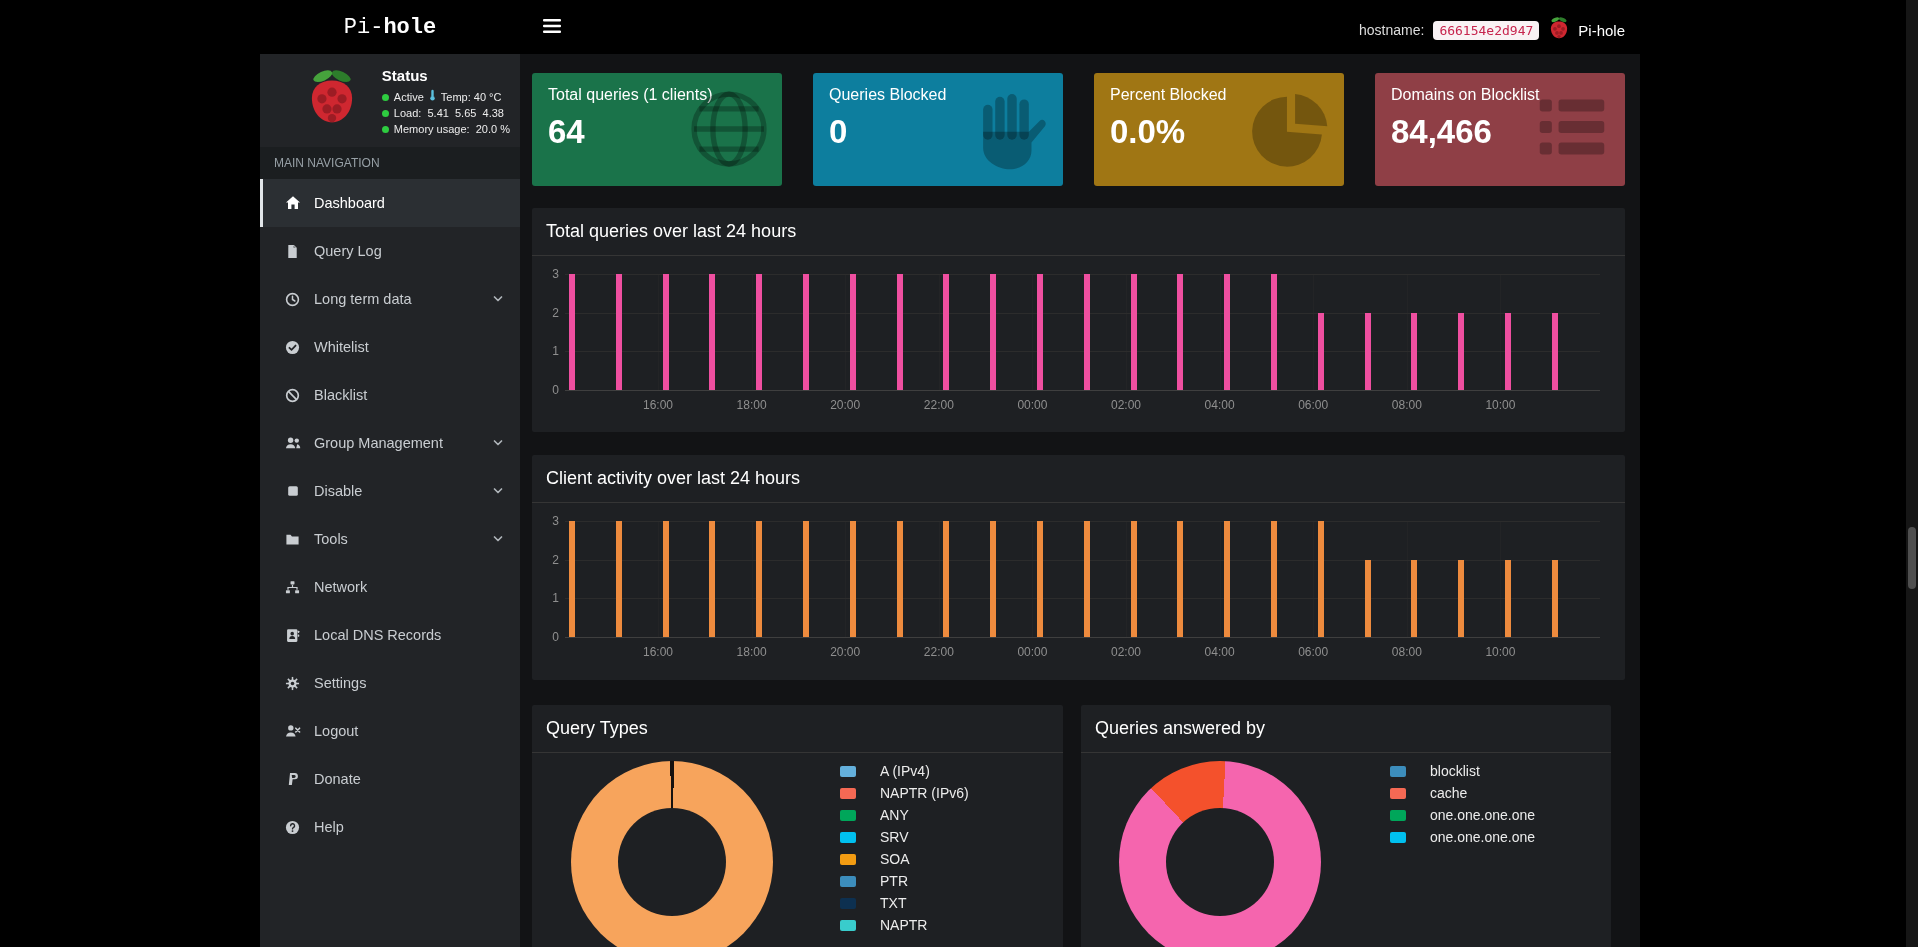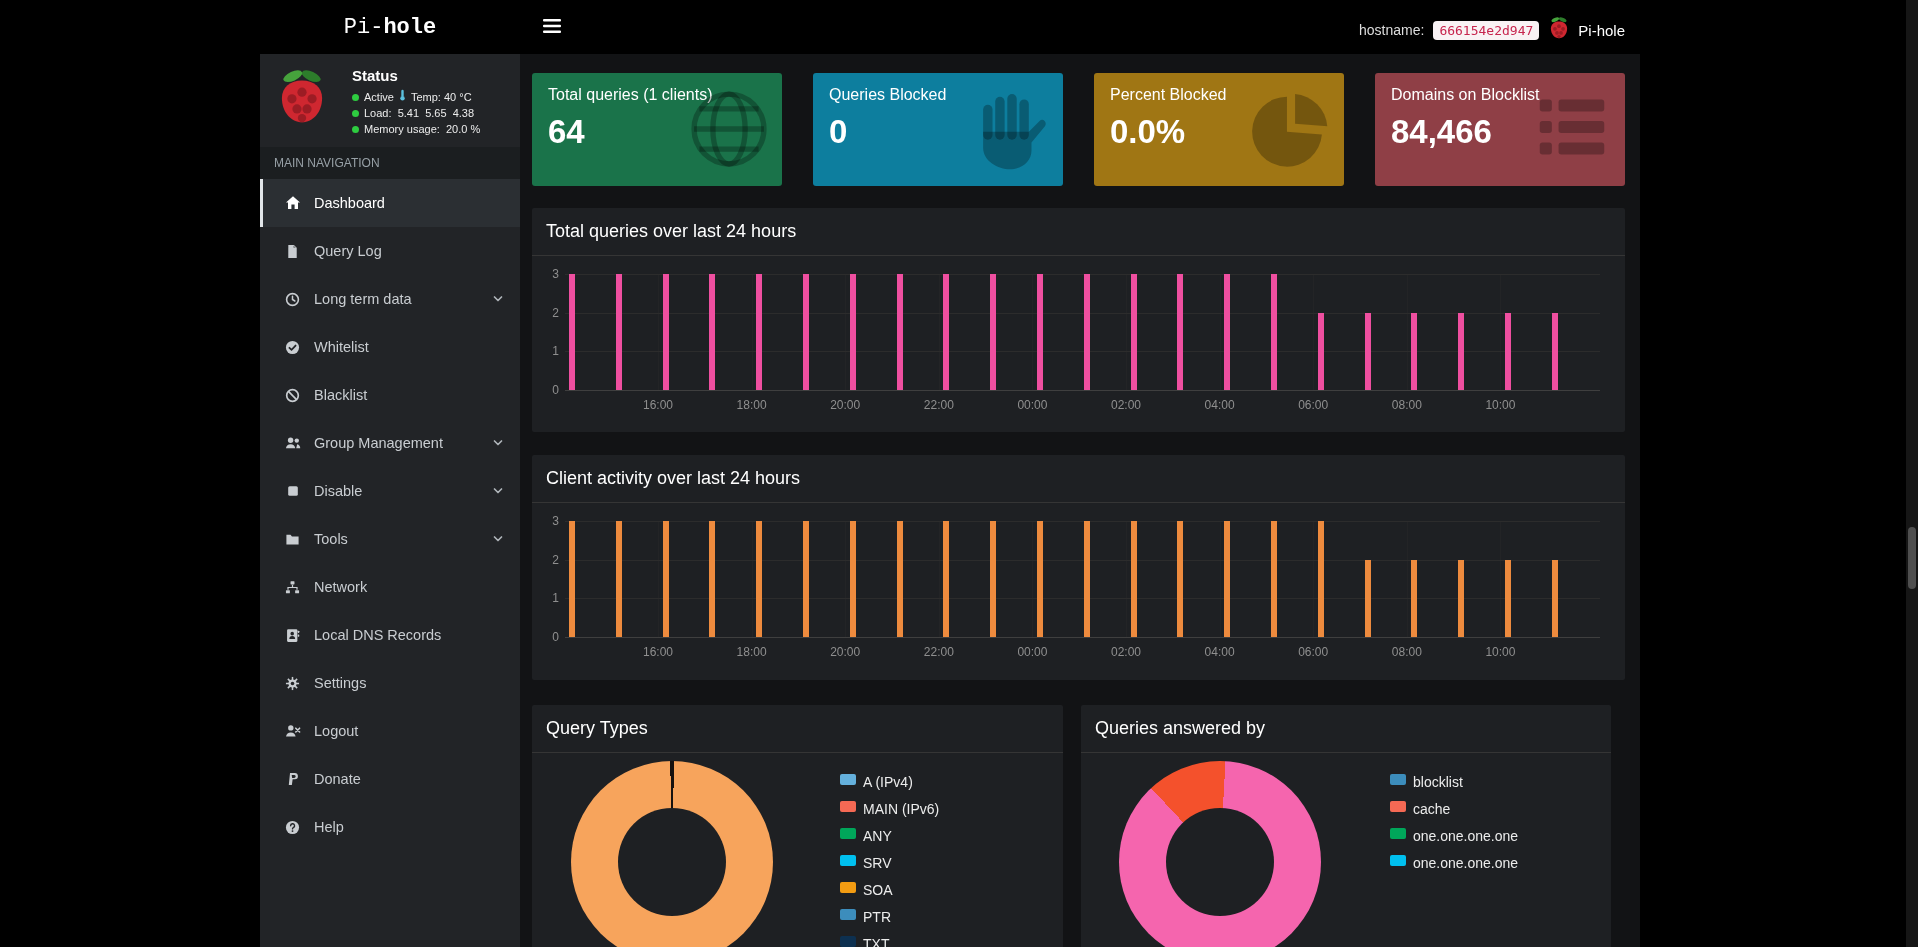--- a/index.html
+++ b/index.html
@@ -13,21 +13,21 @@
   .navbar{position:absolute;left:260px;top:0;width:1380px;height:54px;background:#000;}
   .brand-box{position:absolute;left:0;top:0;width:260px;height:54px;display:flex;align-items:center;justify-content:center;color:#fff;font-size:22px;font-family:Liberation Mono, monospace;}
   .brand-box .light{font-weight:300;}
   .brand-box .bold{font-weight:700;}
   .hamburger{position:absolute;left:270px;top:0;height:54px;width:44px;background:none;border:none;cursor:pointer;display:flex;align-items:center;justify-content:center;}
   .nav-right{position:absolute;right:15px;top:0;height:60px;display:flex;align-items:center;gap:9px;color:#ddd;font-size:14px;}
   .hostname-code{font-family:"DejaVu Sans Mono","Liberation Mono",monospace;font-size:13px;color:#c7254e;background:#f9f2f4;border-radius:4px;padding:2px 6px;}
   .nav-brand-right{display:flex;align-items:center;gap:8px;color:#fff;font-size:15px;}
   
   .sidebar{position:absolute;left:260px;top:54px;width:260px;height:893px;background:#222427;}
-  .status-panel{display:flex;gap:23px;padding:13px 10px 10px 15px;}
+  .status-panel{display:flex;gap:23px;padding:13px 10px 10px 2px;justify-content:flex-end;}
   .status-title{color:#fff;font-size:15px;font-weight:700;margin-bottom:5px;}
   .status-row{display:flex;align-items:center;gap:5px;color:#ececec;font-size:11px;line-height:16px;white-space:pre;}
   .dot{display:inline-block;width:7px;height:7px;border-radius:50%;background:#2ecc40;flex:0 0 auto;}
   .section-label{background:#1b1e20;color:#97a0a6;font-size:12px;padding:9px 14px;}
   .menu-item{height:48px;display:flex;align-items:center;gap:13px;padding-left:21px;color:#c9cdd1;font-size:14.5px;border-left:3px solid transparent;cursor:pointer;}
   .menu-item.active{background:#2b2f33;border-left-color:#e2e6e9;color:#fff;}
   .mi-icon{width:17px;display:flex;justify-content:center;}
   .mi-chev{margin-left:auto;margin-right:16px;color:#aeb4b9;display:flex;}
   
   .content{position:absolute;left:520px;top:54px;width:1120px;height:893px;background:#121315;overflow:hidden;}
@@ -52,21 +52,21 @@
   .xl{position:absolute;top:124px;transform:translateX(-50%);font-size:12px;color:#8f8f8f;}
   .bar{position:absolute;bottom:0;width:6px;transform:translateX(-50%);}
   
   .donut{position:absolute;width:202px;height:202px;border-radius:50%;}
   .donut-hole{position:absolute;left:47px;top:47px;width:108px;height:108px;border-radius:50%;background:#1e2023;}
   #panel-qt .donut{left:39px;top:56px;}
   #panel-ab .donut{left:38px;top:56px;}
   .legend{position:absolute;top:58px;}
   #panel-qt .legend{left:308px;}
   #panel-ab .legend{left:309px;}
-  .legend-item{display:flex;gap:7px;height:16px;margin-bottom:6px;color:#ececec;font-size:14px;cursor:pointer;margin-top:11px;}
+  .legend-item{display:flex;align-items:center;gap:24px;height:16px;margin-bottom:6px;color:#ececec;font-size:14px;cursor:pointer;}
   .swatch{width:16px;height:11px;border-radius:2px;flex:0 0 auto;}
   
   .page-scrollbar{position:absolute;right:0;top:0;width:12px;height:947px;background:#161616;}
   .page-scrollbar .thumb{position:absolute;left:2px;top:527px;width:8px;height:62px;border-radius:4px;background:#4f4f4f;}
 </style>
 </head>
 <body>
 
 <header class="navbar">
   <div class="brand-box">
@@ -482,21 +482,21 @@
     <div class="donut" id="donut-qt" style="background: conic-gradient(from -1deg, rgb(23, 18, 15) 0deg, rgb(23, 18, 15) 2.16deg, rgb(247, 164, 92) 2.16deg, rgb(247, 164, 92) 360deg);">
         <div class="donut-hole"></div>
       </div>
     <div class="legend" id="legend-qt">
         <div class="legend-item">
           <span class="swatch" style="background:#64b0dc"></span>
           <span>A (IPv4)</span>
         </div>
         <div class="legend-item">
           <span class="swatch" style="background:#f56954"></span>
-          <span>MAIN (IPv6)</span>
+          <span>NAPTR (IPv6)</span>
         </div>
         <div class="legend-item">
           <span class="swatch" style="background:#00a65a"></span>
           <span>ANY</span>
         </div>
         <div class="legend-item">
           <span class="swatch" style="background:#00c0ef"></span>
           <span>SRV</span>
         </div>
         <div class="legend-item">

